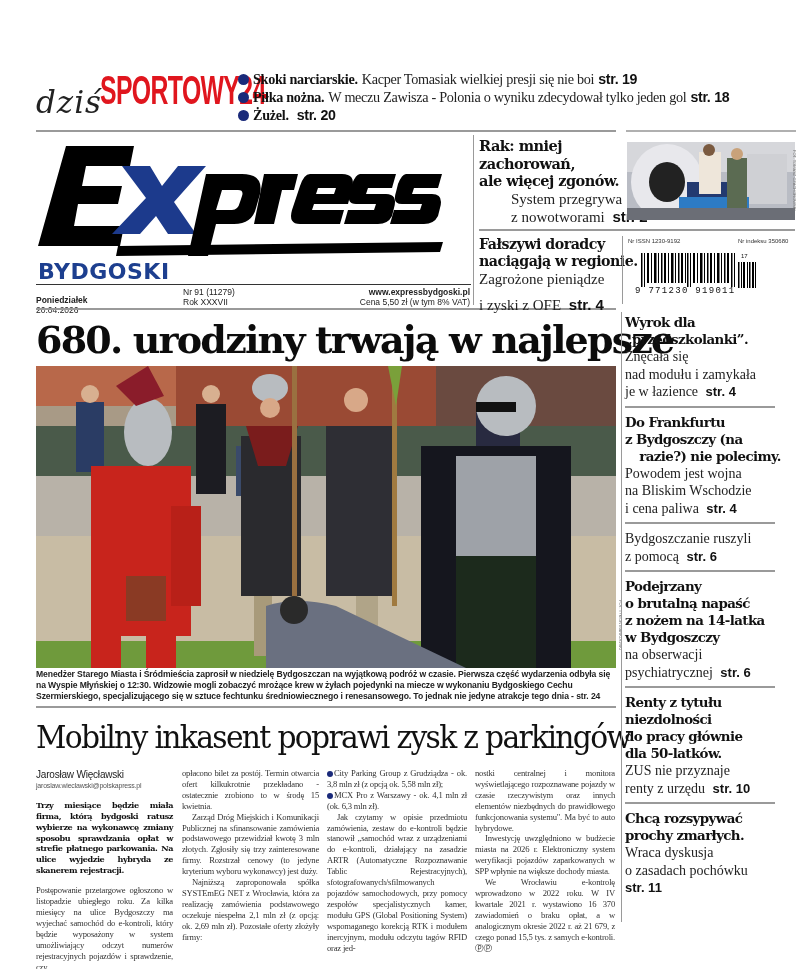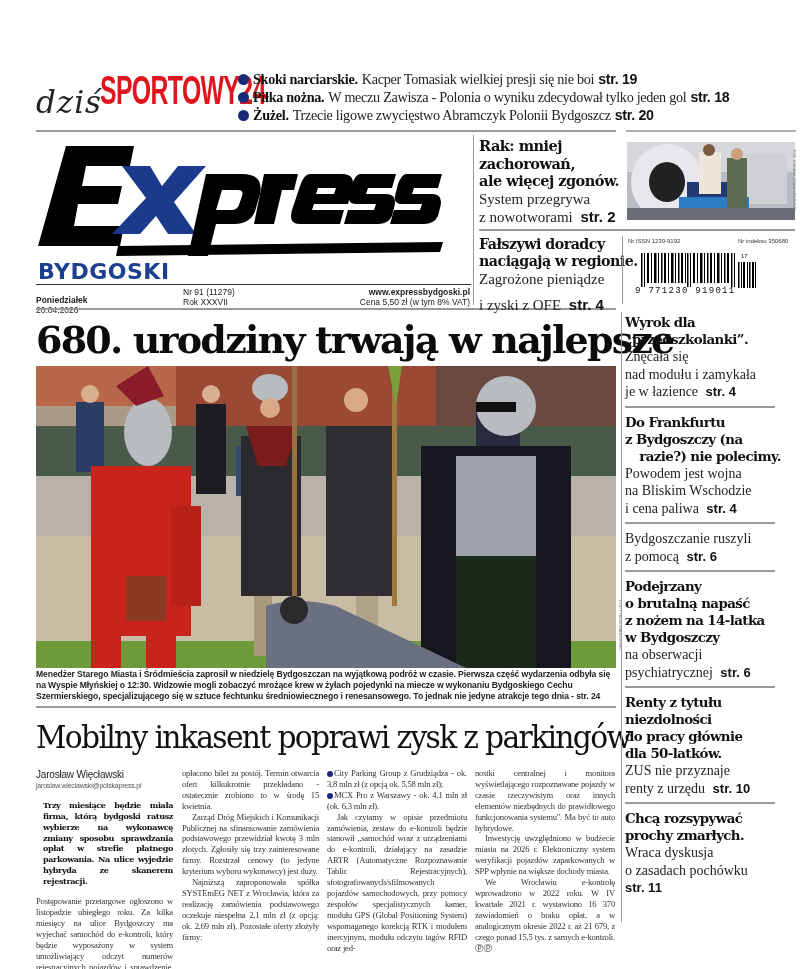--- a/index.html
+++ b/index.html
@@ -67,21 +67,20 @@
   </div>
   <div class="sport-item">
     <span class="bullet"></span>
     <b>Piłka nożna.</b>
     <span>W meczu Zawisza - Polonia o wyniku zdecydował tylko jeden gol</span>
     <span class="str">str. 18</span>
   </div>
   <div class="sport-item">
     <span class="bullet"></span>
     <b>Żużel.</b>
-    <span>Trzecie ligowe zwycięstwo Abramczyk Polonii Bydgoszcz</span>
     <span class="str">str. 20</span>
   </div>
 </div>
 
 <div class="abs rule" style="left:36px; top:130px; width:580px;"></div>
 <div class="abs rule" style="left:626px; top:130px; width:170px; background:#b0b0b0;"></div>
 
 <div class="abs logo">
   <svg width="405" height="112" viewBox="0 0 405 112">
 
@@ -120,21 +119,21 @@
 <div class="abs rule" style="left:36px; top:308px; width:580px;"></div>
 
 <div class="abs vline" style="left:473px; top:135px; height:170px;"></div>
 
 <div class="abs" style="left:479px; top:137px; width:145px;">
   <div class="teaser-h" style="font-size:14.5px; line-height:17.5px;">
     <div>Rak: mniej</div>
     <div>zachorowań,</div>
     <div style="white-space:nowrap;">ale więcej zgonów.</div>
   </div>
-  <div class="teaser-s" style="font-size:15px; line-height:18px;">
+  <div class="teaser-s" style="font-size:15px; line-height:18px;margin-left:32px;">
     <div>System przegrywa</div>
     <div style="white-space:nowrap;"><span>z nowotworami</span> <span class="str">str. 2</span></div>
   </div>
 </div>
 <div class="abs photo-box" style="left:627px; top:142px; width:168px; height:78px;">
   <svg width="168" height="78" viewBox="0 0 168 78">
     <rect width="168" height="78" fill="#b9bcc4"></rect>
     <rect x="0" y="0" width="168" height="30" fill="#d6d7db"></rect>
     <ellipse cx="40" cy="40" rx="36" ry="38" fill="#e8e8ec"></ellipse>
     <ellipse cx="40" cy="40" rx="18" ry="20" fill="#222"></ellipse>
@@ -276,21 +275,21 @@
 <div class="abs" style="left:617px; top:600px; width:6px; height:66px; font-family:'Liberation Sans',sans-serif; font-size:4px; color:#777; writing-mode:vertical-rl;">FOT. TYMON MARKOWSKI</div>
 
 <div class="abs caption">Menedżer Starego Miasta i Śródmieścia zaprosił w niedzielę Bydgoszczan na wyjątkową podróż w czasie. Pierwsza część wydarzenia odbyła się na Wyspie Młyńskiej o 12:30. Widzowie mogli zobaczyć mrożące krew w żyłach pojedynki na miecze w wykonaniu Bydgoskiego Cechu Szermierskiego, specjalizującego się w sztuce fechtunku średniowiecznego i renesansowego. To jednak nie jedyne atrakcje tego dnia - str. 24</div>
 <div class="abs rule" style="left:36px; top:706px; width:580px;"></div>
 
 <div class="abs headline2">Mobilny inkasent poprawi zysk z parkingów</div>
 
 <div class="abs col" style="left:36px; top:770px; width:137px;">
   <div class="author">Jarosław Więcławski</div>
   <div class="email">jaroslaw.wieclawski@polskapress.pl</div>
-  <div class="lead" style="margin-top:8px;margin-left:7px;">Trzy miesiące będzie miała firma, którą bydgoski ratusz wybierze na wykonawcę zmiany sposobu sprawdzania opłat w strefie płatnego parkowania. Na ulice wyjedzie hybryda ze skanerem rejestracji.</div>
+  <div class="lead" style="margin-top:8px;">Trzy miesiące będzie miała firma, którą bydgoski ratusz wybierze na wykonawcę zmiany sposobu sprawdzania opłat w strefie płatnego parkowania. Na ulice wyjedzie hybryda ze skanerem rejestracji.</div>
   <p class="noindent" style="margin-top:9px;">Postępowanie przetargowe ogłoszono w listopadzie ubiegłego roku. Za kilka miesięcy na ulice Bydgoszczy ma wyjechać samochód do e-kontroli, który będzie wyposażony w system umożliwiający odczyt numerów rejestracyjnych pojazdów i sprawdzenie, czy</p>
 </div>
 
 <div class="abs col" style="left:182px; top:768px; width:137px;">
   <p class="noindent">opłacono bilet za postój. Termin otwarcia ofert kilkukrotnie przekładano - ostatecznie zrobiono to w środę 15 kwietnia.</p>
   <p>Zarząd Dróg Miejskich i Komunikacji Publicznej na sfinansowanie zamówienia podstawowego przewidział kwotę 3 mln złotych. Zgłosiły się trzy zainteresowane firmy. Rozstrzał cenowy (to jedyne kryterium wyboru wykonawcy) jest duży.</p>
   <p>Najniższą zaproponowała spółka SYSTEmEG NET z Wrocławia, która za realizację zamówienia podstawowego oczekuje niespełna 2,1 mln zł (z opcją: ok. 2,69 mln zł). Pozostałe oferty złożyły firmy:</p>
 </div>
 
 <div class="abs col" style="left:327px; top:768px; width:140px;">

